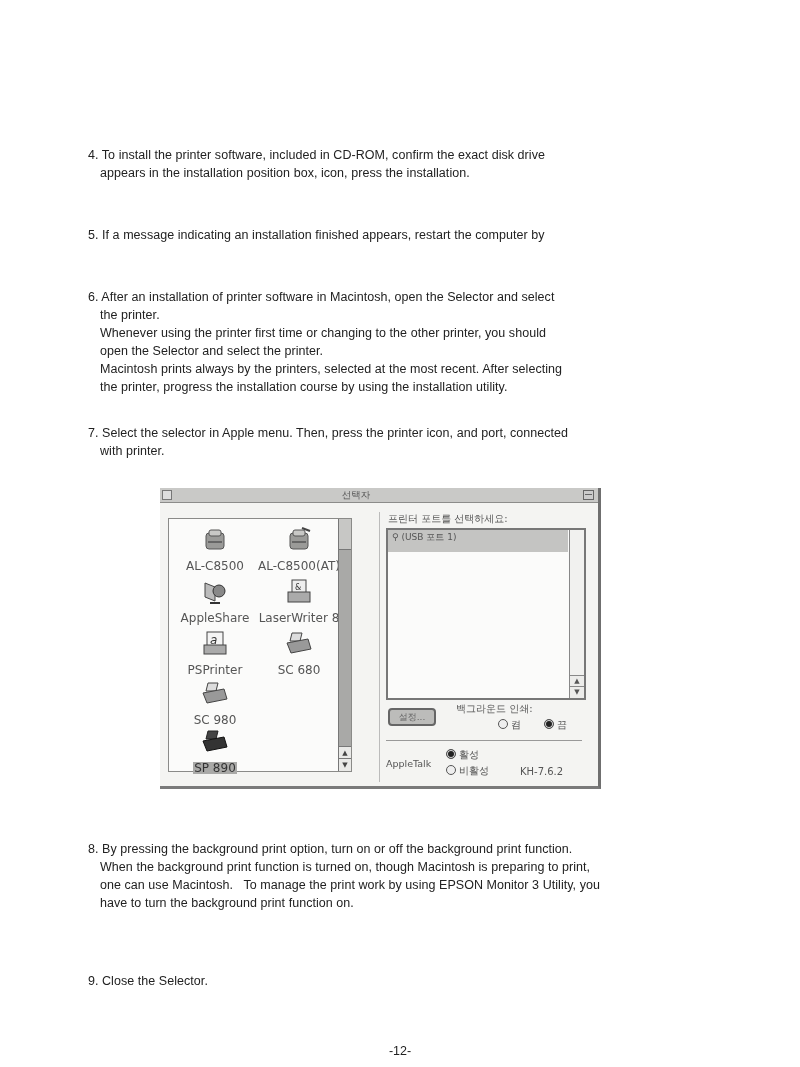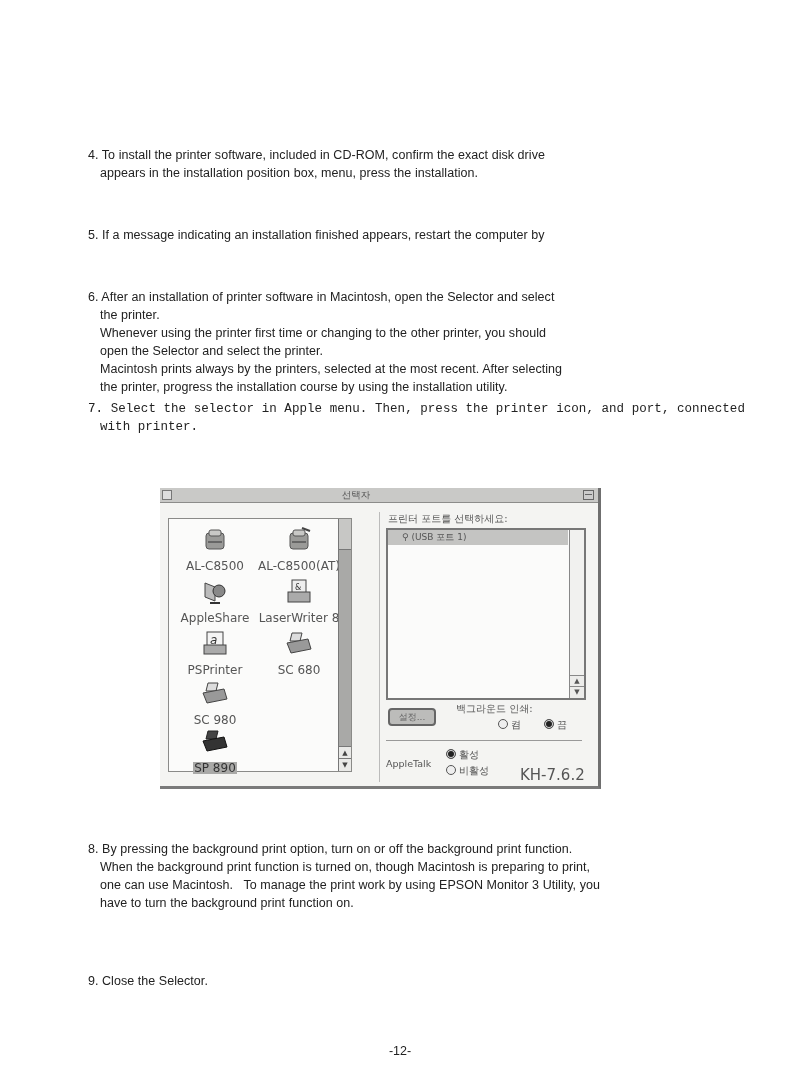--- a/index.html
+++ b/index.html
@@ -33,55 +33,55 @@
   .vscroll .down { bottom:0; }
 
   .dev { position:absolute; width:84px; text-align:center; }
   .dev .glyph { display:block; width:30px; height:30px; margin:0 auto; }
   .dev .label { display:inline-block; font-size:12px; color:#555; line-height:12px; padding:0 1px; }
   .dev .label.sel { background:#a9a9a7; color:#333; }
 
   .rightpane { position:absolute; left:219px; top:24px; width:212px; height:270px; border-left:1px solid #bbb; }
   .portlabel { position:absolute; left:8px; top:0; font-size:10px; color:#555; }
   .portlist { position:absolute; left:6px; top:16px; width:196px; height:168px; background:#fbfbfa; border:2px solid #777; }
-  .portitem { position:absolute; left:0; top:0; width:180px; height:15px; background:#c4c4c2; font-size:9px; line-height:14px; color:#555; padding-left:14px; box-sizing:border-box; }
+  .portitem { position:absolute; left:0; top:0; width:180px; height:22px; background:#c4c4c2; font-size:9px; line-height:14px; color:#555; padding-left:4px; box-sizing:border-box; }
   .pscroll { position:absolute; right:0; top:0; width:14px; height:168px; background:#f1f1ef; border-left:1px solid #888; }
   .pscroll .arr { position:absolute; left:0; width:14px; height:11px; border-top:1px solid #888; font-size:7px; line-height:11px; text-align:center; color:#555; background:#ececea; }
   .setupbtn { position:absolute; left:8px; top:196px; width:44px; height:14px; border:2px solid #666; border-radius:4px;
               background:#bcbcba; font-size:9px; line-height:14px; text-align:center; color:#666; }
   .bglabel { position:absolute; left:76px; top:190px; font-size:10px; color:#555; }
   .radio { position:absolute; font-size:10px; color:#555; white-space:nowrap; }
   .radio .dot { display:inline-block; width:8px; height:8px; border-radius:50%; border:1px solid #555; vertical-align:-1px; margin-right:3px; background:#eee; }
   .radio .dot.on { background:#222; box-shadow:inset 0 0 0 1px #ddd; }
   .hdiv { position:absolute; left:6px; top:228px; width:196px; height:1px; background:#999; }
   .atlabel { position:absolute; left:6px; top:246px; font-size:9.5px; color:#555; }
-  .version { position:absolute; left:140px; top:254px; font-size:15px; color:#555; }
+  .version { position:absolute; left:140px; top:254px; font-size:10px; color:#555; }
 </style>
 </head>
 <body>
 
 <div class="para" style="top:146px;">
   <span class="line">4. To install the printer software, included in CD-ROM, confirm the exact disk drive</span>
-  <span class="line indent">appears in the installation position box, menu, press the installation.</span>
+  <span class="line indent">appears in the installation position box, icon, press the installation.</span>
 </div>
 
 <div class="para" style="top:226px;">
   <span class="line">5. If a message indicating an installation finished appears, restart the computer by</span>
 </div>
 
 <div class="para" style="top:288px;">
   <span class="line">6. After an installation of printer software in Macintosh, open the Selector and select</span>
   <span class="line indent">the printer.</span>
   <span class="line indent">Whenever using the printer first time or changing to the other printer, you should</span>
   <span class="line indent">open the Selector and select the printer.</span>
   <span class="line indent">Macintosh prints always by the printers, selected at the most recent. After selecting</span>
   <span class="line indent">the printer, progress the installation course by using the installation utility.</span>
 </div>
 
-<div class="para" style="top:400px;font-family:Liberation Mono, monospace;">
+<div class="para" style="top:424px;">
   <span class="line">7. Select the selector in Apple menu. Then, press the printer icon, and port, connected</span>
   <span class="line indent">with printer.</span>
 </div>
 
 <div class="win">
   <div class="titlebar">
     <div class="close-box"></div>
     <div class="title"><span>선택자</span></div>
     <div class="zoom-box"></div>
   </div>

